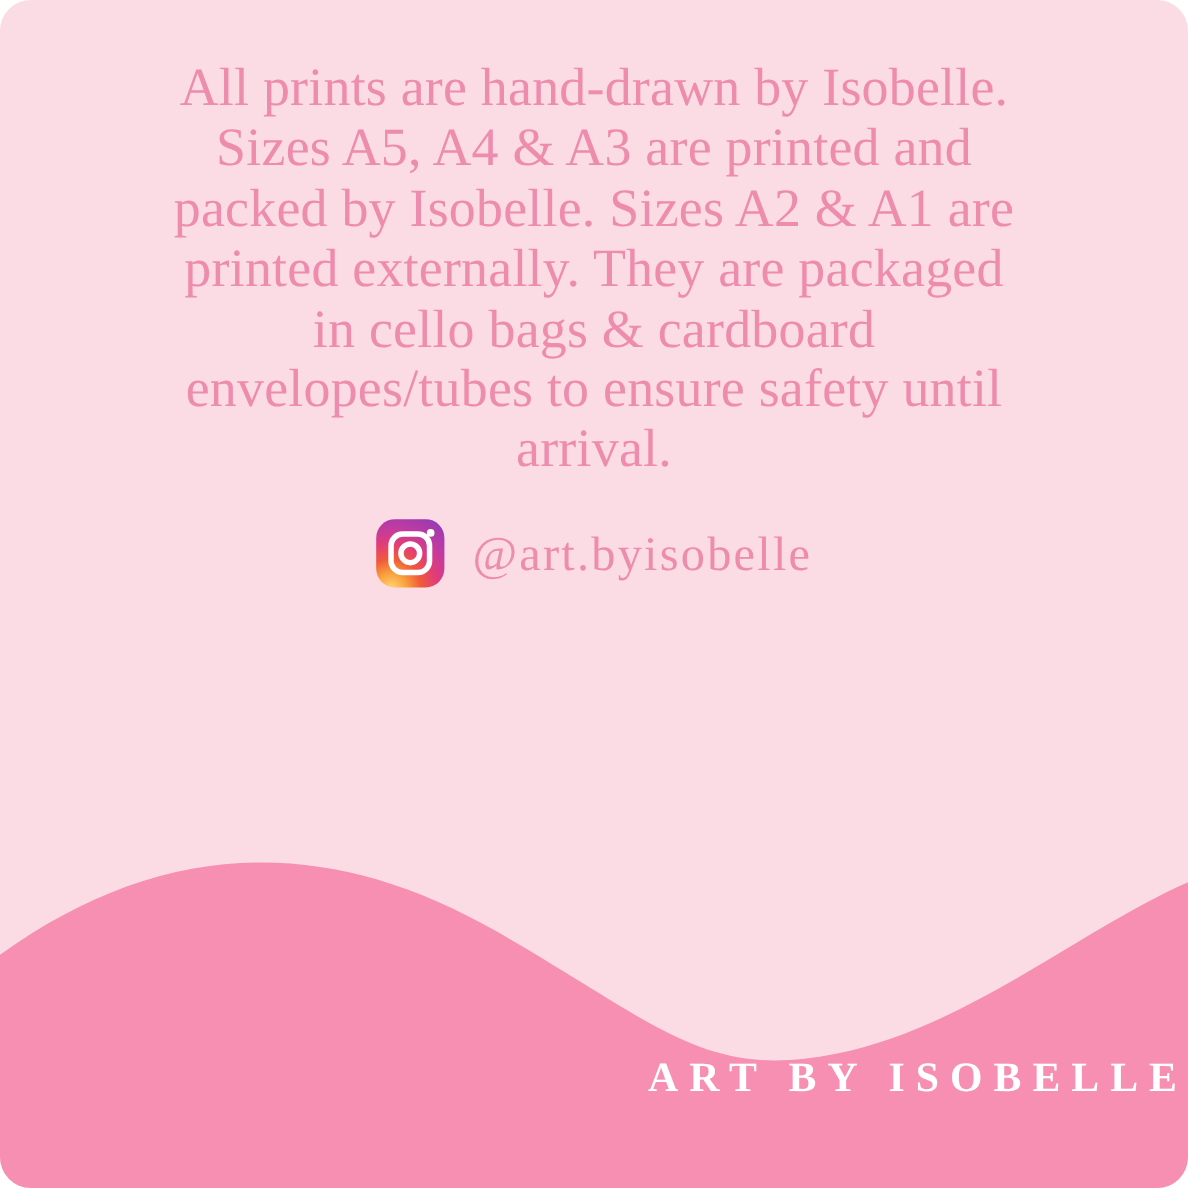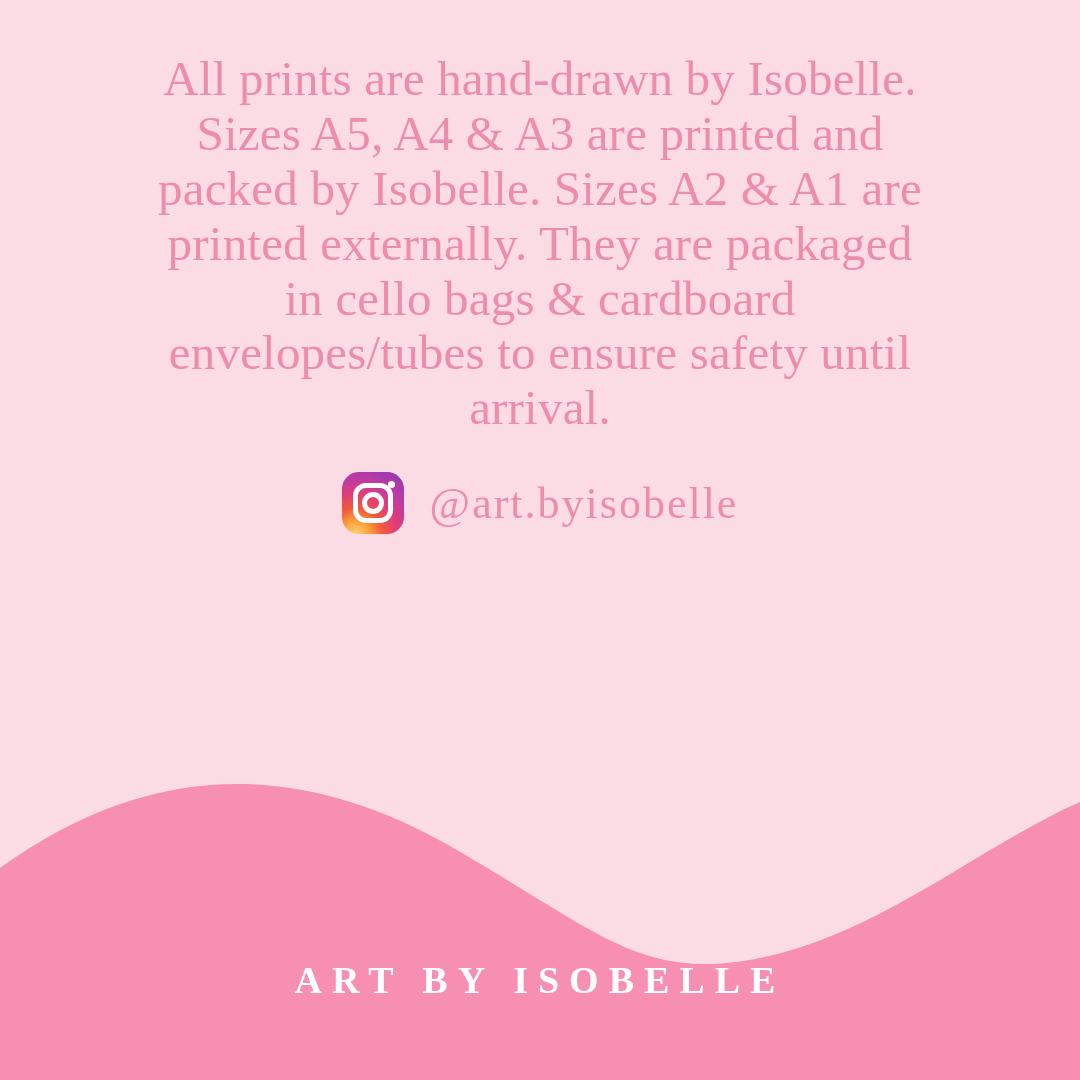--- a/index.html
+++ b/index.html
@@ -11,20 +11,21 @@
     height: 1080px;
     overflow: hidden;
     font-family: "Liberation Serif", serif;
   }
   #card {
     position: relative;
     width: 1080px;
     height: 1080px;
     background: #FBDCE4;
     overflow: hidden;
+    border-radius: 28px;
   }
   #wave-layer {
     position: absolute;
     left: 0;
     bottom: 0;
     width: 1080px;
     height: 330px;
     display: block;
   }
   #content {
@@ -102,21 +103,21 @@
     font-family: "Liberation Serif", serif;
     font-size: 44px;
     color: #EE8CAE;
     letter-spacing: 2px;
   }
   #brand-name {
     position: absolute;
     left: 0;
     bottom: 78px;
     width: 1080px;
-    text-align: center;
+    text-align: right;
     font-family: "Liberation Serif", serif;
     font-size: 38px;
     letter-spacing: 10px;
     color: #FFFFFF;
     font-weight: bold;
   }
 </style>
 </head>
 <body>
 

